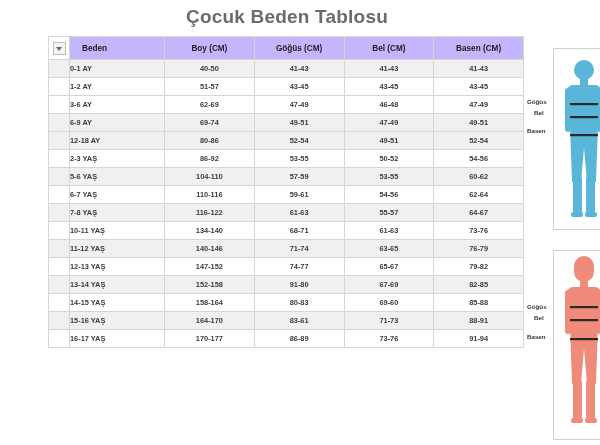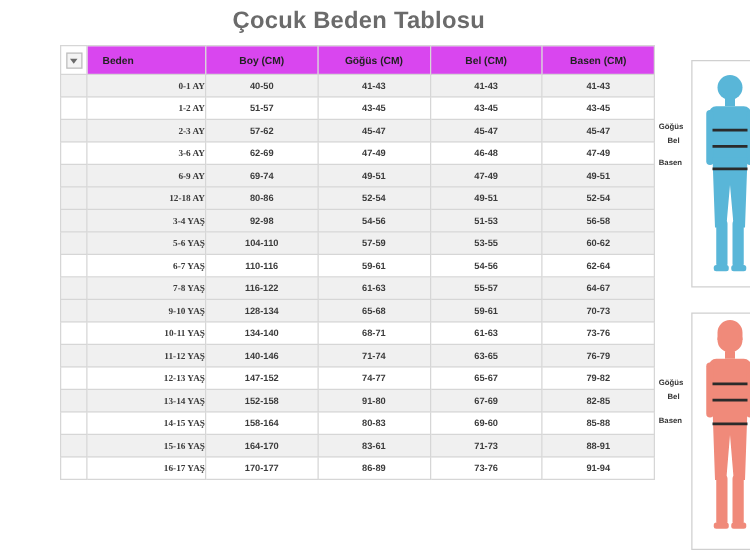--- a/index.html
+++ b/index.html
@@ -48,21 +48,21 @@
     border: 1px solid #d6d6d6;
     font-size: 7.4px;
     height: 17px;
     padding: 0;
     text-align: center;
     color: #3b3b3b;
     font-weight: bold;
     white-space: nowrap;
   }
   thead th {
-    background: #d946ef;
+    background: #c4b5fd;
     font-size: 8.2px;
     height: 22px;
     color: #222;
   }
   th.col-toggle {
     width: 20px;
     background: #ffffff;
   }
   .toggle-box {
     width: 11px;
@@ -75,21 +75,21 @@
   .toggle-box::after {
     content: "";
     position: absolute;
     left: 2.5px;
     top: 4px;
     border-left: 3px solid transparent;
     border-right: 3px solid transparent;
     border-top: 4px solid #6a6a6a;
   }
   th.col-beden { width: 82px; text-align: left; padding-left: 12px; }
-  td.cell-beden { text-align: right; font-family: Liberation Serif, serif; }
+  td.cell-beden { text-align: left; }
   tbody tr.odd td { background: #f0f0f0; }
   tbody tr.even td { background: #ffffff; }
 
   
   #figures {
     position: absolute;
     left: 486px;
     top: 36px;
     width: 114px;
     height: 405px;
@@ -173,28 +173,20 @@
             <td>41-43</td>
           </tr>
           <tr class="even">
             <td></td>
             <td class="cell-beden">1-2 AY</td>
             <td>51-57</td>
             <td>43-45</td>
             <td>43-45</td>
             <td>43-45</td>
           </tr>
-          <tr class="odd">
-            <td></td>
-            <td class="cell-beden">2-3 AY</td>
-            <td>57-62</td>
-            <td>45-47</td>
-            <td>45-47</td>
-            <td>45-47</td>
-          </tr>
           <tr class="even">
             <td></td>
             <td class="cell-beden">3-6 AY</td>
             <td>62-69</td>
             <td>47-49</td>
             <td>46-48</td>
             <td>47-49</td>
           </tr>
           <tr class="odd">
             <td></td>
@@ -205,27 +197,27 @@
             <td>49-51</td>
           </tr>
           <tr class="odd">
             <td></td>
             <td class="cell-beden">12-18 AY</td>
             <td>80-86</td>
             <td>52-54</td>
             <td>49-51</td>
             <td>52-54</td>
           </tr>
-          <tr class="odd">
-            <td></td>
-            <td class="cell-beden">3-4 YAŞ</td>
-            <td>92-98</td>
+          <tr class="even">
+            <td></td>
+            <td class="cell-beden">2-3 YAŞ</td>
+            <td>86-92</td>
+            <td>53-55</td>
+            <td>50-52</td>
             <td>54-56</td>
-            <td>51-53</td>
-            <td>56-58</td>
           </tr>
           <tr class="odd">
             <td></td>
             <td class="cell-beden">5-6 YAŞ</td>
             <td>104-110</td>
             <td>57-59</td>
             <td>53-55</td>
             <td>60-62</td>
           </tr>
           <tr class="even">
@@ -236,28 +228,20 @@
             <td>54-56</td>
             <td>62-64</td>
           </tr>
           <tr class="odd">
             <td></td>
             <td class="cell-beden">7-8 YAŞ</td>
             <td>116-122</td>
             <td>61-63</td>
             <td>55-57</td>
             <td>64-67</td>
-          </tr>
-          <tr class="odd">
-            <td></td>
-            <td class="cell-beden">9-10 YAŞ</td>
-            <td>128-134</td>
-            <td>65-68</td>
-            <td>59-61</td>
-            <td>70-73</td>
           </tr>
           <tr class="even">
             <td></td>
             <td class="cell-beden">10-11 YAŞ</td>
             <td>134-140</td>
             <td>68-71</td>
             <td>61-63</td>
             <td>73-76</td>
           </tr>
           <tr class="odd">

